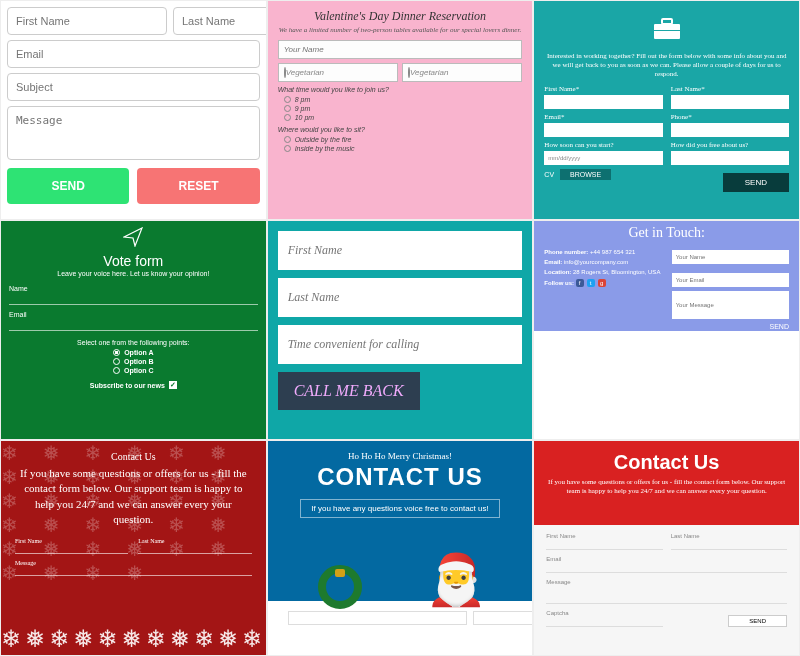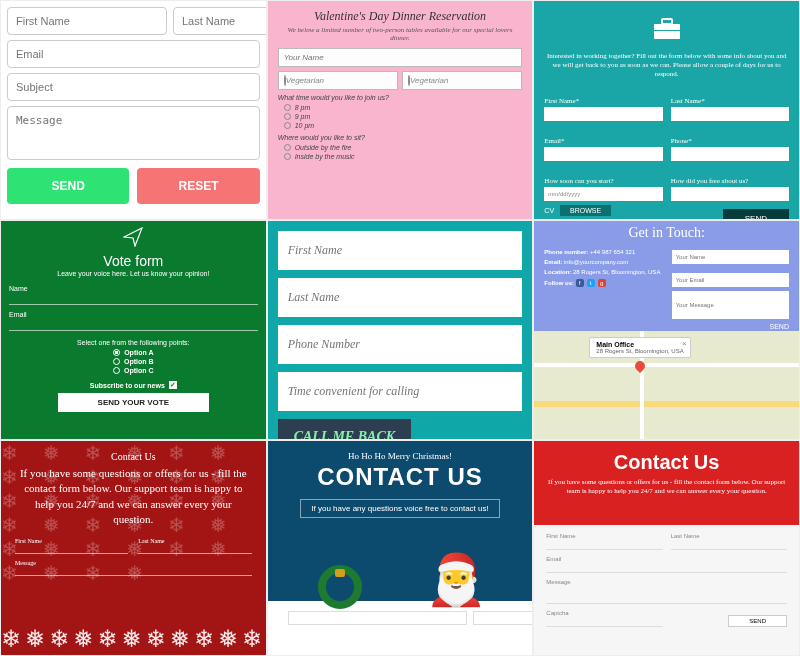--- a/index.html
+++ b/index.html
@@ -25,21 +25,21 @@
 .t2-q { font-style: italic; font-size: 7px; margin: 4px 0 2px; }
 .t2-opt { display: flex; align-items: center; gap: 4px; font-size: 7px; padding: 1px 0 1px 6px; font-style: italic; }
 .t2-radio { width: 7px; height: 7px; border: 1px solid #888; border-radius: 50%; }
 .t2-submit { display: block; margin: 6px auto 0; background: #e84393; color: #fff; border: none; padding: 5px 50px; font-size: 9px; font-weight: bold; font-style: italic; border-radius: 2px; }
 
 
 .t3 { background: #1aa6a6; padding: 16px 10px; color: #fff; font-size: 7px; }
 .t3-icon { text-align: center; font-size: 26px; color: #fff; margin-bottom: 4px; }
 .t3-intro { font-family: cursive; text-align: center; font-size: 7px; line-height: 1.3; margin-bottom: 6px; }
 .t3-row { display: flex; gap: 8px; margin-bottom: 4px; }
-.t3-col { flex: 1; margin-top: 12px; }
+.t3-col { flex: 1; }
 .t3-label { font-family: cursive; font-size: 7px; margin-bottom: 2px; display: block; }
 .t3-input { width: 100%; background: #fff; border: none; height: 14px; padding: 0 4px; font-size: 7px; }
 .t3-browse { display: inline-block; background: #0d7070; color: #fff; padding: 2px 10px; margin-left: 4px; font-size: 7px; }
 .t3-send { float: right; background: #083c3c; color: #fff; border: none; padding: 5px 22px; font-size: 8px; margin-top: 4px; }
 
 
 .t4 { background: #0a7a2f; color: #fff; font-size: 8px; padding: 6px 8px; text-align: center; }
 .t4-icon { font-size: 18px; color: #fff; }
 .t4-title { font-size: 14px; margin: 1px 0; }
 .t4-sub { font-size: 7px; margin-bottom: 8px; }
@@ -49,24 +49,24 @@
 .t4-opt { display: flex; align-items: center; justify-content: center; gap: 4px; font-size: 7px; font-weight: bold; padding: 1px 0; }
 .t4-radio { width: 7px; height: 7px; border: 1px solid #fff; border-radius: 50%; }
 .t4-radio.checked { background: radial-gradient(circle,#fff 40%,transparent 45%); }
 .t4-news { font-size: 7px; font-weight: bold; margin: 6px 0 4px; display: flex; justify-content: center; gap: 4px; align-items: center; }
 .t4-cb { width: 8px; height: 8px; background: #fff; color: #0a7a2f; font-size: 7px; text-align: center; line-height: 8px; }
 .t4-submit { background: #fff; color: #222; border: none; padding: 5px 40px; font-size: 8px; font-weight: bold; }
 
 
 .t5 { background: #0fa7a7; padding: 10px; }
 .t5-input { display: block; width: 100%; background: #fff; border: none; padding: 12px 10px; margin-bottom: 8px; font-family: cursive; font-style: italic; font-size: 12px; color: #2a5a8a; }
-.t5-btn { background: #2d3e50; color: #86efac; border: none; padding: 10px 16px; font-family: cursive; font-style: italic; font-weight: bold; font-size: 14px; }
-
-
-.t6 { display: flex; flex-direction: column; }
+.t5-btn { background: #2d3e50; color: #f0abfc; border: none; padding: 10px 16px; font-family: cursive; font-style: italic; font-weight: normal; font-size: 16px; }
+
+
+.t6 { display: flex; flex-direction: row; }
 .t6-top { background: #8a9be8; color: #fff; padding: 6px 10px; height: 110px; display: flex; gap: 10px; }
 .t6-title { font-family: cursive; text-align: center; font-size: 14px; width: 100%; }
 .t6-left { flex: 1; font-size: 6px; padding-top: 18px; }
 .t6-info { margin: 4px 0; }
 .t6-key { font-weight: bold; }
 .t6-right { flex: 1; padding-top: 18px; }
 .t6-input { width: 100%; background: #fff; border: none; height: 14px; margin-bottom: 4px; padding: 0 4px; font-size: 6px; color: #999; }
 .t6-send { float: right; font-size: 7px; color: #fff; background: transparent; border: none; }
 .t6-map { flex: 1; background: #e8ead0; position: relative; }
 .t6-road { position: absolute; background: #fff; }
@@ -85,21 +85,21 @@
 .t7-title { font-size: 10px; margin-bottom: 4px; }
 .t7-text { font-size: 11px; line-height: 1.4; margin-bottom: 10px; }
 .t7-row { display: flex; gap: 10px; }
 .t7-col { flex: 1; text-align: left; }
 .t7-label { font-size: 6px; display: block; }
 .t7-line { border-bottom: 1px solid rgba(255,255,255,.6); height: 10px; margin-bottom: 6px; }
 .t7-snow { position: absolute; bottom: 0; left: 0; right: 0; height: 30px; color: #fff; font-size: 24px; letter-spacing: 4px; opacity: .9; }
 
 
 .t8 { background: #fff; display: flex; flex-direction: column; }
-.t8-hero { background: #0c4a6e; color: #fff; text-align: center; padding: 10px 8px 0; height: 160px; position: relative; }
+.t8-hero { background: #0369a1; color: #fff; text-align: center; padding: 10px 8px 0; height: 160px; position: relative; }
 .t8-ho { font-family: cursive; font-size: 9px; }
 .t8-title { font-weight: 900; font-size: 24px; letter-spacing: 1px; margin: 2px 0 6px; }
 .t8-sub { border: 1px solid rgba(255,255,255,.5); display: inline-block; padding: 4px 10px; font-size: 8px; }
 .t8-santa { position: absolute; bottom: -8px; right: 45px; font-size: 50px; }
 .t8-wreath { position: absolute; bottom: -8px; left: 50px; width: 44px; height: 44px; border: 8px solid #1e7a2e; border-radius: 50%; }
 .t8-wreath::after { content: ''; position: absolute; top: -4px; left: 50%; transform: translateX(-50%); width: 10px; height: 8px; background: #d4a017; border-radius: 2px; }
 .t8-inputs { display: flex; gap: 6px; padding: 10px 20px 0; }
 .t8-input { flex: 1; border: 1px solid #ddd; height: 14px; }
 
 
@@ -132,21 +132,21 @@
   <input class="t1-input" style="width: 100%; margin-bottom: 5px;" placeholder="Subject">
   <textarea class="t1-ta" placeholder="Message" style=""></textarea>
   <div class="t1-btns">
     <button class="t1-send">SEND</button>
     <button class="t1-reset">RESET</button>
   </div>
 </div>
 
 <div class="tile t2">
   <div class="t2-title">Valentine's Day Dinner Reservation</div>
-  <div class="t2-sub">We below a limited number of two-person tables available for our special lovers dinner.</div>
+  <div class="t2-sub">We have a limited number of two-person tables available for our special lovers dinner.</div>
   <div class="t2-row">
     <input class="t2-input" placeholder="Your Name" style="">
   </div>
   <div class="t2-row">
     <div class="t2-input"><span class="t2-radio"></span> <span>Vegetarian</span></div>
     <div class="t2-input"><span class="t2-radio"></span> <span>Vegetarian</span></div>
   </div>
   <div class="t2-q">What time would you like to join us?</div>
   <div class="t2-opt">
         <span class="t2-radio"></span>
@@ -221,27 +221,25 @@
         <span>Option B</span>
       </div>
   <div class="t4-opt">
         <span class="t4-radio"></span>
         <span>Option C</span>
       </div>
   <div class="t4-news">
         <span>Subscribe to our news</span>
         <span class="t4-cb">✓</span>
       </div>
-  <button class="t4-submit">SEND YOUR VOTE</button>
 </div>
 
 <div class="tile t5">
   <input class="t5-input" placeholder="First Name" style="">
   <input class="t5-input" placeholder="Last Name" style="">
-  <input class="t5-input" placeholder="Phone Number" style="">
   <input class="t5-input" placeholder="Time convenient for calling" style="">
   <button class="t5-btn">CALL ME BACK</button>
 </div>
 
 <div class="tile t6">
   <div class="t6-top" style="position:relative">
     <div class="t6-title" style="position:absolute;top:4px;left:0">Get in Touch:</div>
     <div class="t6-left">
       <div class="t6-info"><span class="t6-key">Phone number:</span> <span>+44 987 654 321</span></div>
       <div class="t6-info"><span class="t6-key">Email:</span> <span>info@yourcompany.com</span></div>

